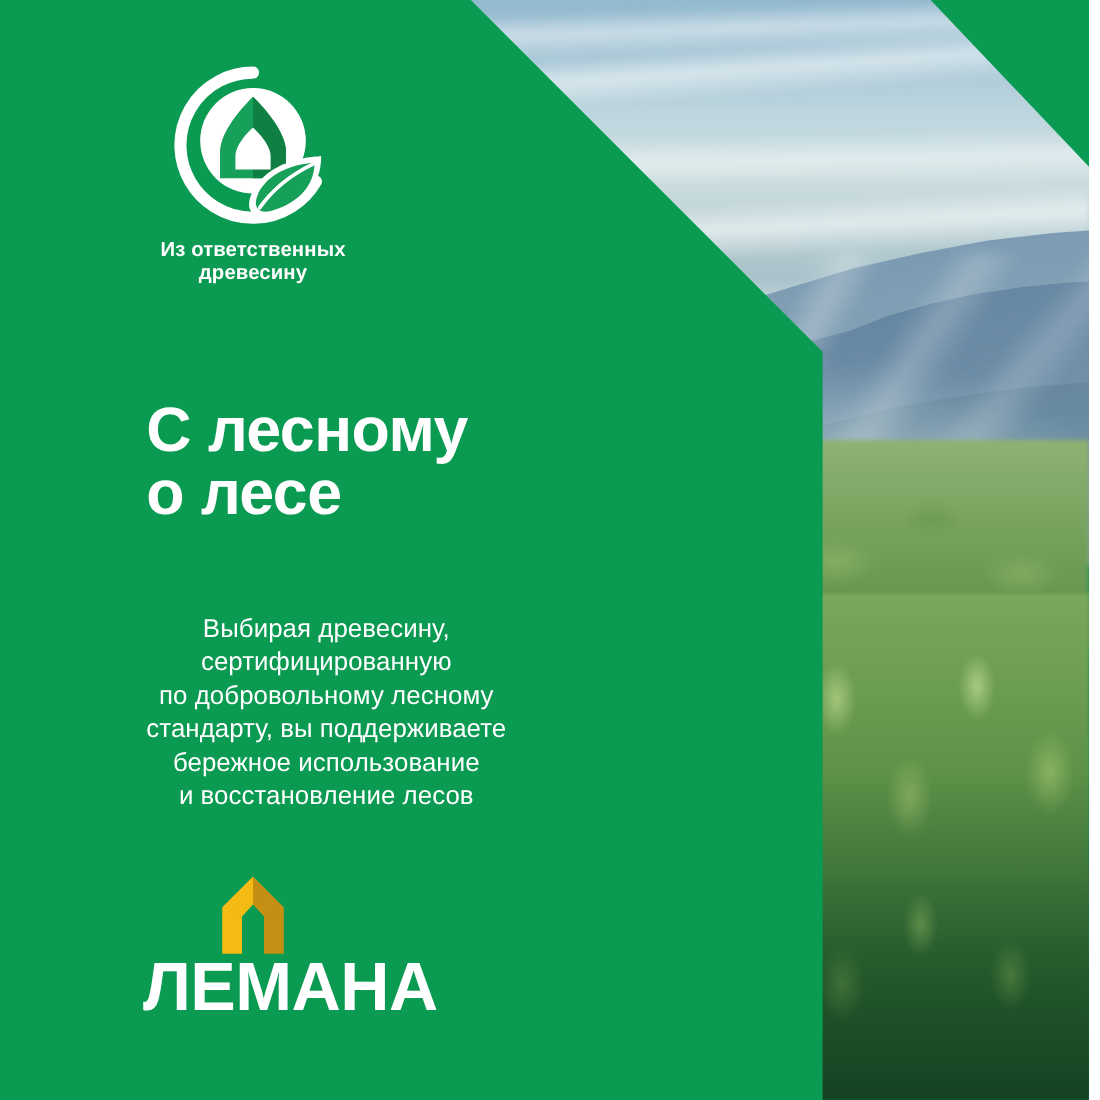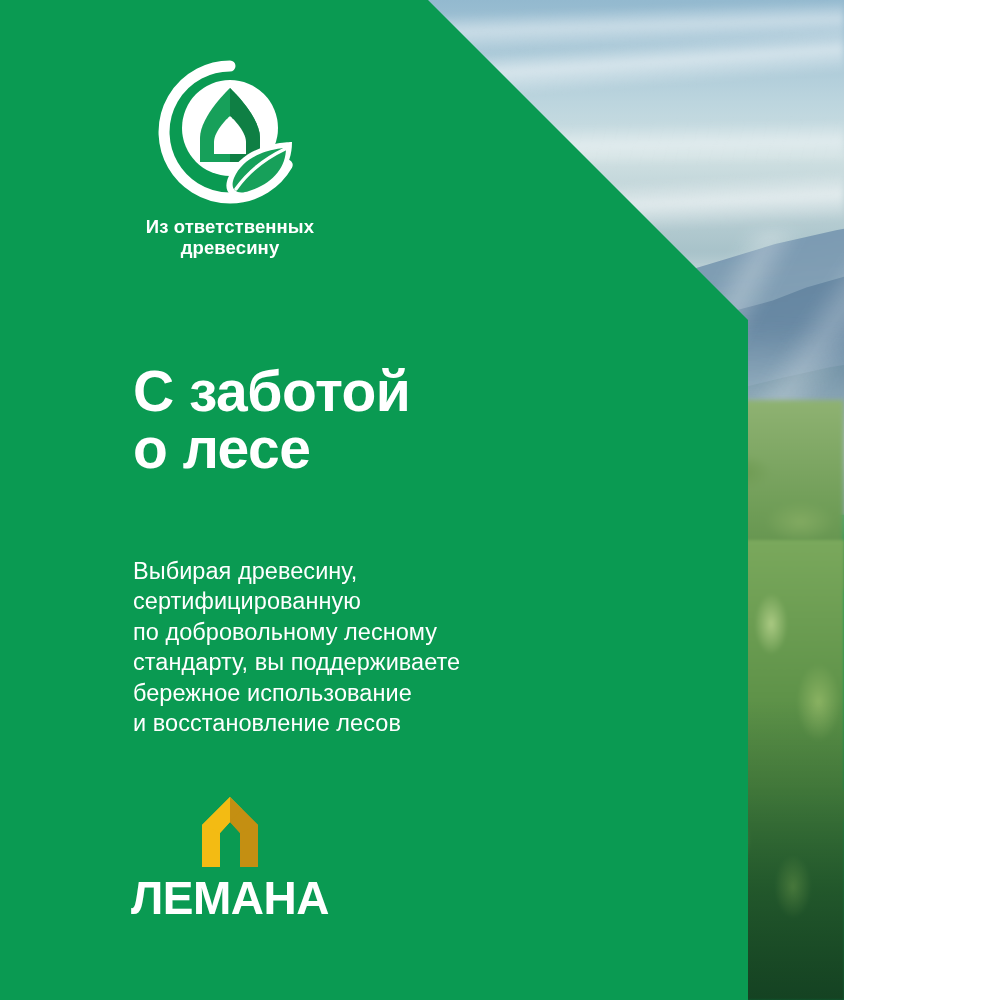--- a/index.html
+++ b/index.html
@@ -2,21 +2,21 @@
 <html><head>
 <meta charset="utf-8">
 <style>
   html, body {
     margin: 0;
     padding: 0;
     background: #ffffff;
   }
   #poster {
     position: relative;
-    width: 844px;
+    width: 990px;
     height: 1000px;
     overflow: hidden;
     font-family: "Liberation Sans", "DejaVu Sans", sans-serif;
     background: #0a9a52;
   }
 
   
   .photo {
     position: absolute;
     inset: 0;
@@ -205,39 +205,40 @@
   .body-copy {
     position: absolute;
     left: 133px;
     top: 532px;
     color: #ffffff;
     font-size: 23.5px;
     font-weight: normal;
     line-height: 30.5px;
     letter-spacing: 0.05px;
     white-space: pre-line;
+    text-align: center;
   }
 
   
   .brand {
     position: absolute;
     left: 130px;
     top: 795px;
     width: 200px;
   }
   .brand-house {
     width: 100px;
     height: 74px;
     margin: 0 auto 6px auto;
     display: block;
   }
   .brand-name {
     display: block;
     color: #ffffff;
-    font-size: 46px;
+    font-size: 62px;
     font-weight: bold;
     line-height: 46px;
     letter-spacing: -0.5px;
     text-align: center;
   }
   .brand-sub {
     display: block;
     color: #f4c21c;
     font-size: 40px;
     font-weight: bold;
@@ -307,21 +308,21 @@
 
           <path d="M129 91 C 110 100, 92 114, 80 131" fill="none" stroke="#ffffff" stroke-width="3.4" stroke-linecap="round"></path>
         </svg>
       </div>
       <div class="cert-caption">
         <span>Из ответственных</span><br>
         <span>древесину</span>
       </div>
     </div>
 
-    <h1 class="headline">С заботой
+    <h1 class="headline">С лесному
 о лесе</h1>
 
     <p class="body-copy">Выбирая древесину,
 сертифицированную
 по добровольному лесному
 стандарту, вы поддерживаете
 бережное использование
 и восстановление лесов</p>
 
     <div class="brand">

